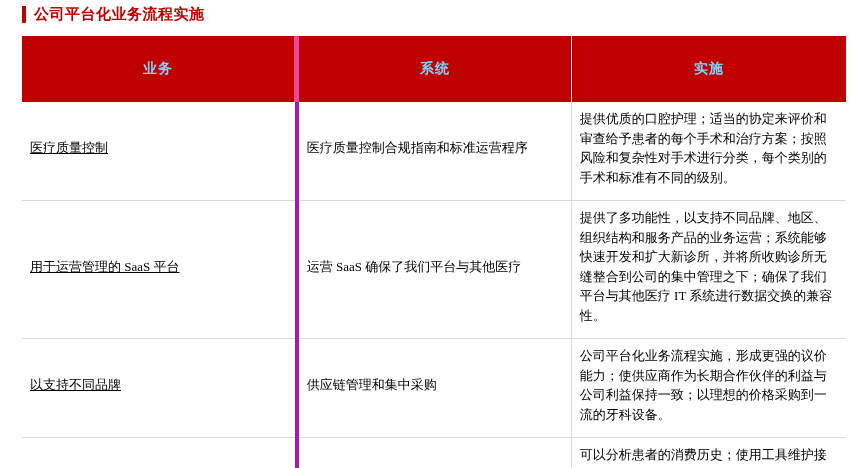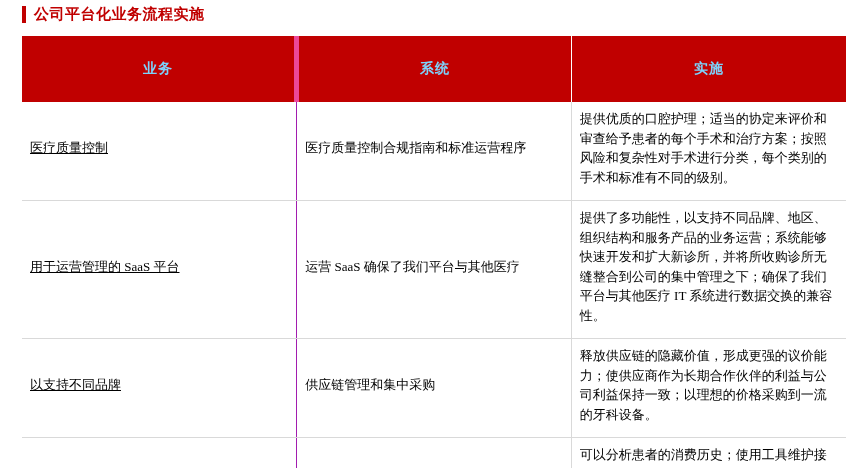--- a/index.html
+++ b/index.html
@@ -74,21 +74,21 @@
     line-height: 1.5;
     padding: 7px 8px 13px 8px;
     box-sizing: border-box;
   }
   td.col-biz {
     width: 118px;
     text-decoration: underline;
   }
   td.col-sys {
     width: 150px;
-    border-left: 1px solid #a21caf;
+    border-left: 4px solid #a21caf;
     border-right: 1px solid #d9d9d9;
   }
   td.col-impl {
     width: 556px;
   }
   .cell-text {
     display: block;
     word-break: break-word;
     white-space: pre-wrap;
   }
@@ -136,21 +136,21 @@
             </td>
         </tr>
         <tr>
           <td class="col-biz">
               <span class="cell-text">以支持不同品牌</span>
             </td>
           <td class="col-sys">
               <span class="cell-text">供应链管理和集中采购</span>
             </td>
           <td class="col-impl">
-              <span class="cell-text">释放供应链的隐藏价值，形成更强的议价能力；使供应商作为长期合作伙伴的利益与公司利益保持一致；以理想的价格采购到一流的牙科设备。</span>
+              <span class="cell-text">公司平台化业务流程实施，形成更强的议价能力；使供应商作为长期合作伙伴的利益与公司利益保持一致；以理想的价格采购到一流的牙科设备。</span>
             </td>
         </tr>
         <tr>
           <td class="col-biz"></td>
           <td class="col-sys"></td>
           <td class="col-impl">
               <span class="cell-text">可以分析患者的消费历史；使用工具维护接诊人次数据流；确定其他口腔医疗及正畸服务的追加销售机会</span>
             </td>
         </tr>
 

